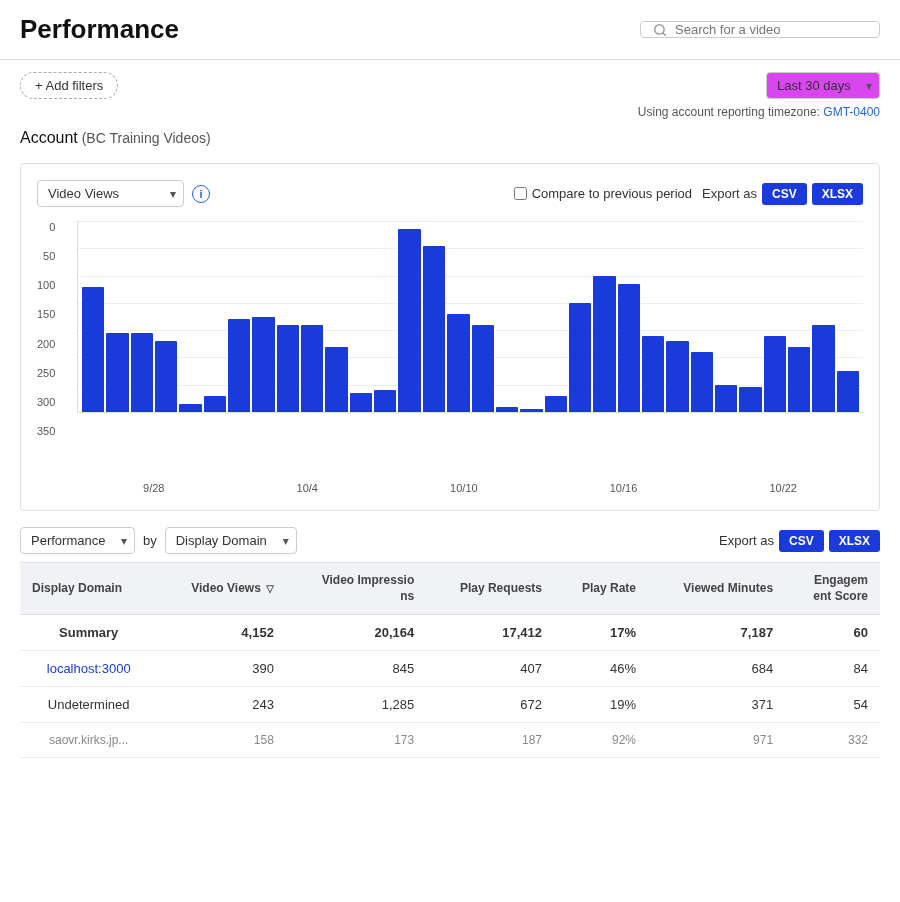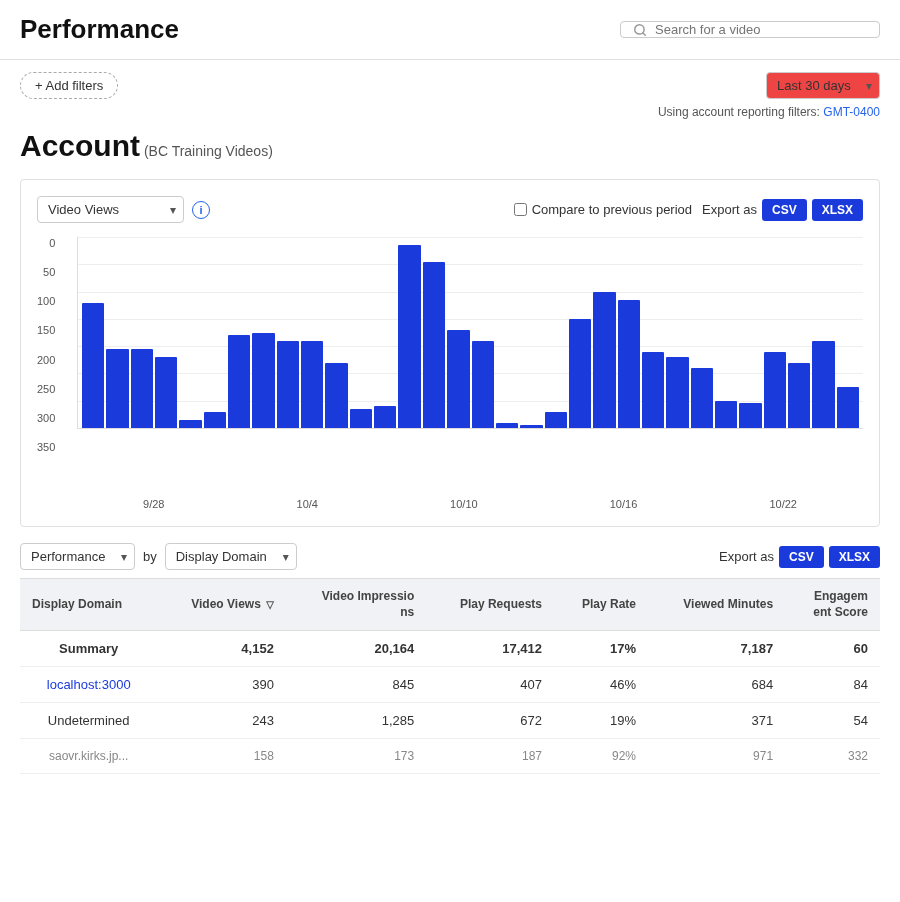--- a/index.html
+++ b/index.html
@@ -17,21 +17,21 @@
       font-size: 26px;
       font-weight: 700;
       color: #111;
     }
     .search-box {
       display: flex;
       align-items: center;
       border: 1px solid #ccc;
       border-radius: 4px;
       padding: 0 12px;
-      width: 260px;
+      width: 240px;
       color: #999;
       font-size: 14px;
     }
     .search-box svg { margin-right: 8px; flex-shrink: 0; }
 
     
     .toolbar {
       display: flex;
       align-items: center;
       justify-content: space-between;
@@ -51,21 +51,21 @@
     }
     .date-selector {
       position: relative;
       display: flex;
       align-items: center;
     }
     .date-selector select {
       border: 1px solid #ccc;
       border-radius: 4px;
       padding: 5px 28px 5px 10px;
-      background: #ef4444;
+      background: #d946ef;
       font-size: 13px;
       color: #333;
       appearance: none;
       cursor: pointer;
     }
     .date-selector::after {
       content: '▾';
       position: absolute;
       right: 8px;
       pointer-events: none;
@@ -81,22 +81,22 @@
     .timezone-link {
       color: #2563eb;
       text-decoration: none;
     }
 
     
     .account-section {
       padding: 4px 20px 12px;
     }
     .account-title {
-      font-size: 30px;
-      font-weight: 700;
+      font-size: 16px;
+      font-weight: 400;
       color: #111;
     }
     .account-subtitle {
       font-size: 14px;
       font-weight: 400;
       color: #555;
     }
 
     
     .chart-card {
@@ -352,21 +352,21 @@
   <div class="date-selector">
     <select>
       <option>Last 30 days</option>
       <option>Last 7 days</option>
       <option>Last 90 days</option>
       <option>Custom</option>
     </select>
   </div>
 </div>
 <div class="timezone-note">
-  <span>Using account reporting filters:</span>
+  <span>Using account reporting timezone:</span>
   <a class="timezone-link">GMT-0400</a>
 </div>
 
 <div class="account-section">
   <span class="account-title">Account</span>
   <span class="account-subtitle">(BC Training Videos)</span>
 </div>
 
 <div class="chart-card">
   <div class="chart-controls">

